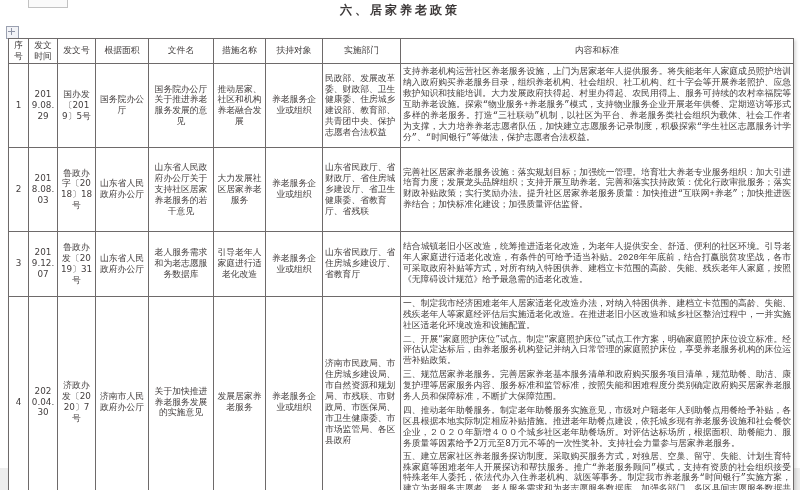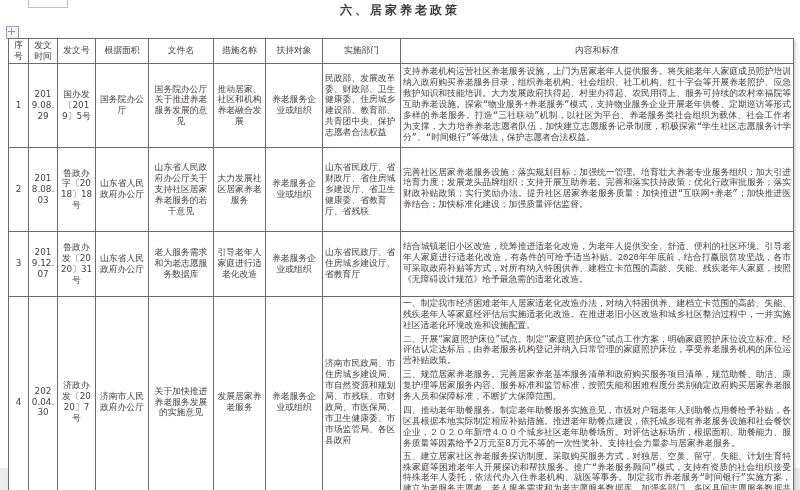--- a/index.html
+++ b/index.html
@@ -116,21 +116,21 @@
     <td class="c">养老服务企业或组织</td>
     <td>山东省民政厅、省财政厅、省住房城乡建设厅、省卫生健康委、省教育厅、省残联</td>
     <td class="content-cell">
       <p>完善社区居家养老服务设施：落实规划目标；加强统一管理。培育壮大养老专业服务组织：加大引进培育力度；发展龙头品牌组织；支持开展互助养老。完善和落实扶持政策：优化行政审批服务；落实财政补贴政策；实行奖励办法。提升社区居家养老服务质量：加快推进“互联网+养老”；加快推进医养结合；加快标准化建设；加强质量评估监督。</p>
     </td>
   </tr>
 
   <tr class="r3">
     <td class="c">3</td>
     <td class="c">2019.12.07</td>
-    <td class="c">鲁政办发〔2020〕31号</td>
+    <td class="c">鲁政办发〔2019〕31号</td>
     <td class="c">山东省人民政府办公厅</td>
     <td class="c">老人服务需求和为老志愿服务数据库</td>
     <td class="c">引导老年人家庭进行适老化改造</td>
     <td class="c">养老服务企业或组织</td>
     <td>山东省民政厅、省住房城乡建设厅、省教育厅</td>
     <td class="content-cell">
       <p>结合城镇老旧小区改造，统筹推进适老化改造，为老年人提供安全、舒适、便利的社区环境。引导老年人家庭进行适老化改造，有条件的可给予适当补贴。2020年年底前，结合打赢脱贫攻坚战，各市可采取政府补贴等方式，对所有纳入特困供养、建档立卡范围的高龄、失能、残疾老年人家庭，按照《无障碍设计规范》给予最急需的适老化改造。</p>
     </td>
   </tr>
 

